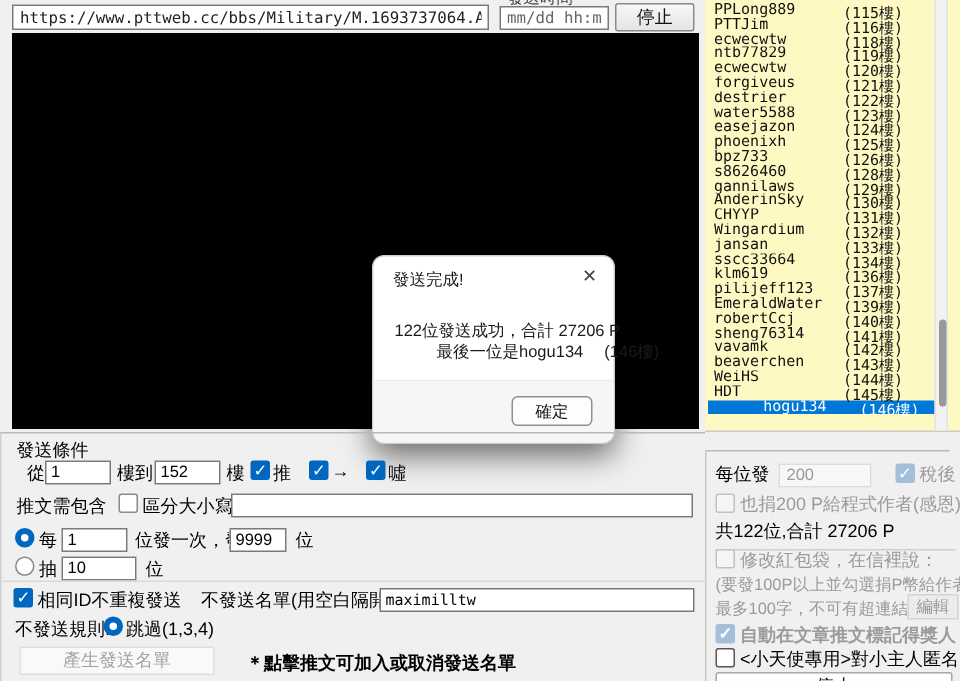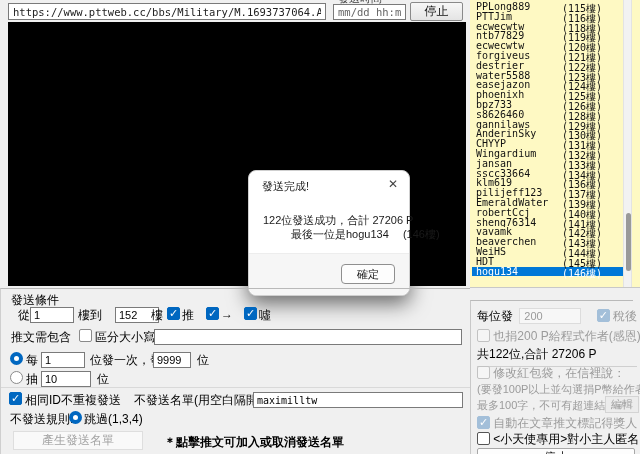--- a/index.html
+++ b/index.html
@@ -27,21 +27,21 @@
   #dialog .dline1 { position:absolute; left:14px; top:42px; font-size:11px; color:#1a1a1a; white-space:pre; }
   #dialog .dline2 { position:absolute; left:10px; top:56px; font-size:11px; color:#1a1a1a; white-space:pre;margin-left:32px; }
   #dialog .dfooter { position:absolute; left:0; right:0; bottom:0; height:42px; background:#f6f6f6; border-top:1px solid #ededed; border-radius:0 0 8px 8px; }
   #ok-btn { position:absolute; right:14px; bottom:11px; width:54px; height:20px; background:#fdfdfd; border:1px solid #8f8f8f; border-radius:4px; font-size:11px; color:#111;margin-left:12px; }
 
   
   #list-panel { position:absolute; left:470px; top:0; width:170px; height:288px; background:#fef9c3; border-bottom:1px solid #c8c8c8; }
   #user-list { position:absolute; left:2px; top:2px; width:152px; }
   .list-row { height:9.8px; line-height:9.8px; font-family:"DejaVu Sans Mono", monospace; font-size:10px; color:#111; padding-left:4px; white-space:nowrap; }
   .list-row .u { display:inline-block; width:86px; overflow:hidden; }
-  .list-row.selected { background:#0078d7; color:#fff; }
+  .list-row.selected { background:#0078d7; color:#fff;text-align:center; }
   #list-scrollbar { position:absolute; right:8px; top:0; width:9px; height:287px; background:#f2f2f2; border-left:1px solid #e3e3e3; border-right:1px solid #e3e3e3; }
   #list-thumb { position:absolute; left:2px; top:213px; width:5px; height:58px; background:#999; border-radius:3px; }
 
   
   .cb { display:inline-block; width:13px; height:13px; border:1px solid #8a8a8a; border-radius:2px; background:#fff; vertical-align:-2px; position:relative; }
   .cb.checked { background:#0067c0; border-color:#0067c0; }
   .cb.checked::after { content:"✓"; position:absolute; left:1px; top:-1px; color:#fff; font-size:11px; }
   .cb.dis { border-color:#c2c2c2; background:#f5f5f5; }
   .cb.dis-checked { background:#a3bfd9; border-color:#a3bfd9; }
   .cb.dis-checked::after { content:"✓"; position:absolute; left:1px; top:-1px; color:#fff; font-size:11px; }
@@ -124,21 +124,21 @@
     </div>
   </div>
 
   <div id="cond">
     <div class="abs" style="left:10px; top:3px;">發送條件</div>
 
     <div class="row" style="top:17px;">
       <span class="abs" style="left:17px;">從</span>
       <input class="fin abs" style="left: 29px; width: 44px;" value="1">
       <span class="abs" style="left:77px;">樓到</span>
-      <input class="fin abs" style="left: 102px; width: 44px; margin-left: 12px;" value="152">
+      <input class="fin abs" style="left: 102px; width: 44px;" value="152">
       <span class="abs" style="left:150px;">樓</span>
       <span class="cb checked abs" style="left:166px;"></span>
       <span class="abs" style="left:181px;">推</span>
       <span class="cb checked abs" style="left:205px;"></span>
       <span class="abs" style="left:220px;">→</span>
       <span class="cb checked abs" style="left:243px;"></span>
       <span class="abs" style="left:258px;">噓</span>
     </div>
 
     <div class="row" style="top:39px;">
@@ -199,21 +199,21 @@
     </div>
     <div class="prow" style="top:64px;">
       <span class="cb dis"></span>
       <span>修改紅包袋，在信裡說：</span>
     </div>
     <div class="prow" style="top:81px; font-size:11px;">(要發100P以上並勾選捐P幣給作者)</div>
     <div class="prow" style="top:97px; font-size:11px;">
       <span>最多100字，不可有超連結</span>
       <button id="edit-btn" disabled="">編輯</button>
     </div>
-    <div class="prow" style="top:114px;">
+    <div class="prow" style="top:114px;font-weight:bold;">
       <span class="cb dis-checked"></span>
       <span>自動在文章推文標記得獎人</span>
     </div>
     <div class="prow black" style="top:130px;">
       <span class="cb" style="border-color:#555;"></span>
       <span>&lt;小天使專用&gt;對小主人匿名</span>
     </div>
     <button id="stop-bottom">停止</button>
   </div>
 

